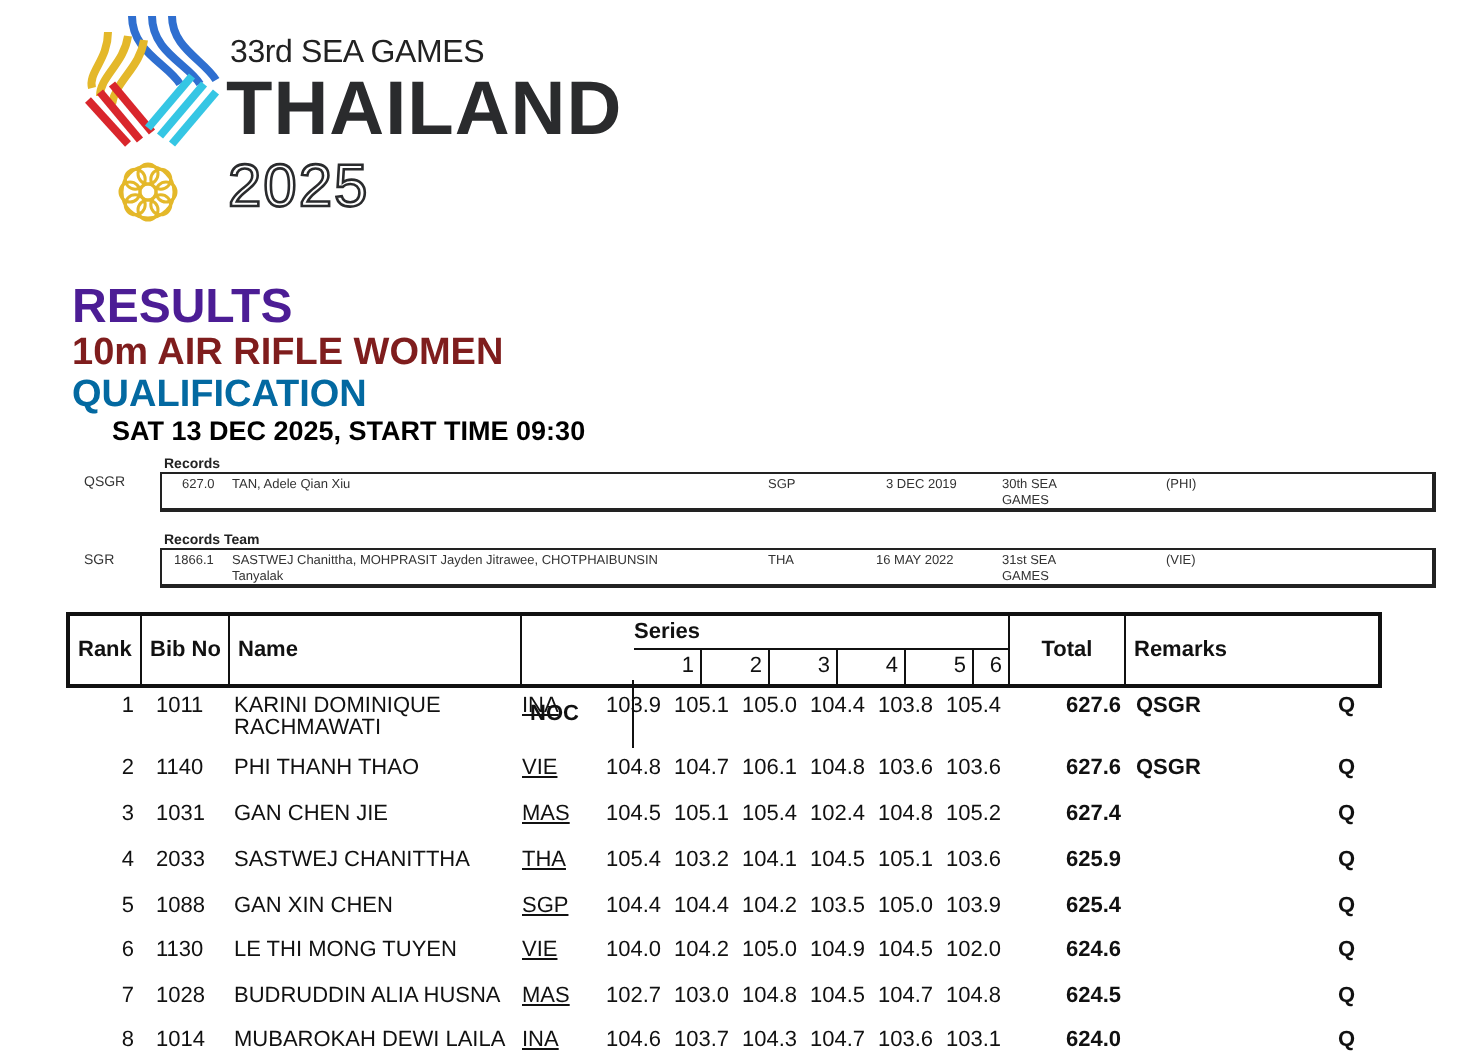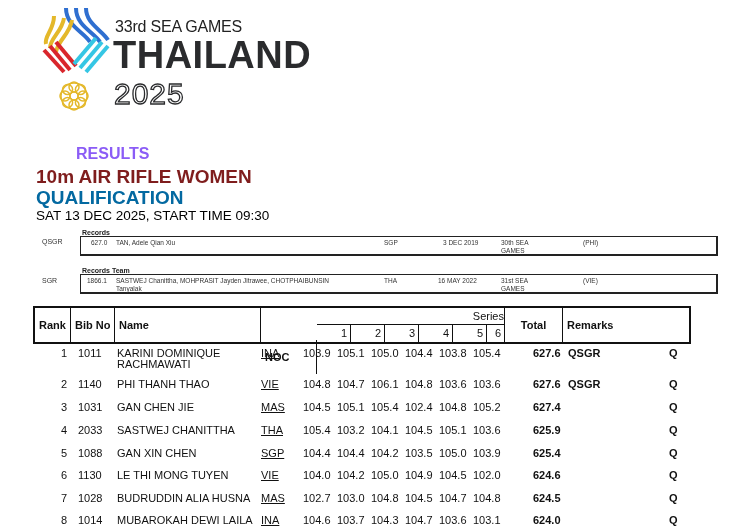--- a/index.html
+++ b/index.html
@@ -8,36 +8,36 @@
 
   
   .logo { position: absolute; left: 40px; top: 6px; width: 300px; height: 110px; }
   .logo-mark { position: absolute; left: 0; top: 0; width: 72px; height: 108px; }
   .logo-eyebrow { position: absolute; left: 75px; top: 12px; font-size: 16px; font-weight: 400; color: #222; letter-spacing: -0.2px; }
   .logo-country { position: absolute; left: 73px; top: 27px; font-size: 38px; font-weight: 700; color: #2a2b2d; letter-spacing: 0.5px; line-height: 44px; }
   .logo-year { position: absolute; left: 74px; top: 71px; font-size: 30px; font-weight: 400; color: #fff; -webkit-text-stroke: 1.3px #2a2b2d; letter-spacing: 1px; line-height: 34px; }
 
   
   .title-block { position: absolute; left: 36px; top: 142px; }
-  .title-main { font-size: 16px; font-weight: 700; line-height: 24px; color: #8b5cf6; margin-left: 40px; }
+  .title-main { font-size: 24px; font-weight: 700; line-height: 24px; color: #4c1d95; }
   .title-event { font-size: 19px; font-weight: 700; line-height: 21px; color: #7f1d1d; }
   .title-phase { font-size: 19px; font-weight: 700; line-height: 21px; color: #0369a1; }
-  .title-date { font-size: 13.5px; font-weight: 400; line-height: 15px; color: #000; }
+  .title-date { font-size: 13.5px; font-weight: 700; line-height: 15px; color: #000; margin-left: 20px; }
 
   
   .rec-label { position: absolute; font-size: 7px; font-weight: 700; color: #222; }
   .rec-code { position: absolute; font-size: 7px; color: #333; }
   .rec-box { position: absolute; left: 80px; width: 638px; height: 20px; border: 1px solid #222; border-right-width: 2px; border-bottom-width: 2px; font-size: 6.5px; color: #333; }
   .rec-box span { position: absolute; top: 2px; line-height: 8px; }
 
   
   .res-head { position: absolute; left: 33px; top: 306px; width: 658px; height: 38px; border: 2px solid #111; }
   .hcell { position: absolute; top: 0; height: 34px; border-right: 1px solid #111; font-size: 11px; font-weight: 700; display: flex; align-items: center; padding-left: 4px; }
   .hcell.last { border-right: none; }
-  .series-top { position: absolute; top: 0; left: 282px; width: 188px; height: 17px; border-bottom: 1px solid #111; border-right: 1px solid #111; font-size: 11px; font-weight: 400; text-align: right; line-height: 16px; }
+  .series-top { position: absolute; top: 0; left: 282px; width: 188px; height: 17px; border-bottom: 1px solid #111; border-right: 1px solid #111; font-size: 11px; font-weight: 700; text-align: left; line-height: 16px; }
   .series-sub { position: absolute; top: 17px; height: 17px; border-right: 1px solid #111; font-size: 11px; text-align: right; padding-right: 3px; line-height: 17px; }
 
   .row { position: absolute; left: 33px; width: 690px; height: 22px; font-size: 11px; color: #111; }
   .row span { position: absolute; top: 0; line-height: 13px; }
   .c-rank { left: 0; width: 34px; text-align: right; }
   .c-bib { left: 45px; }
   .c-name { left: 84px; width: 140px; }
   .c-noc { left: 228px; text-decoration: underline; }
   .c-s { width: 32px; text-align: left; }
   .c-total { left: 500px; font-weight: 700; }

